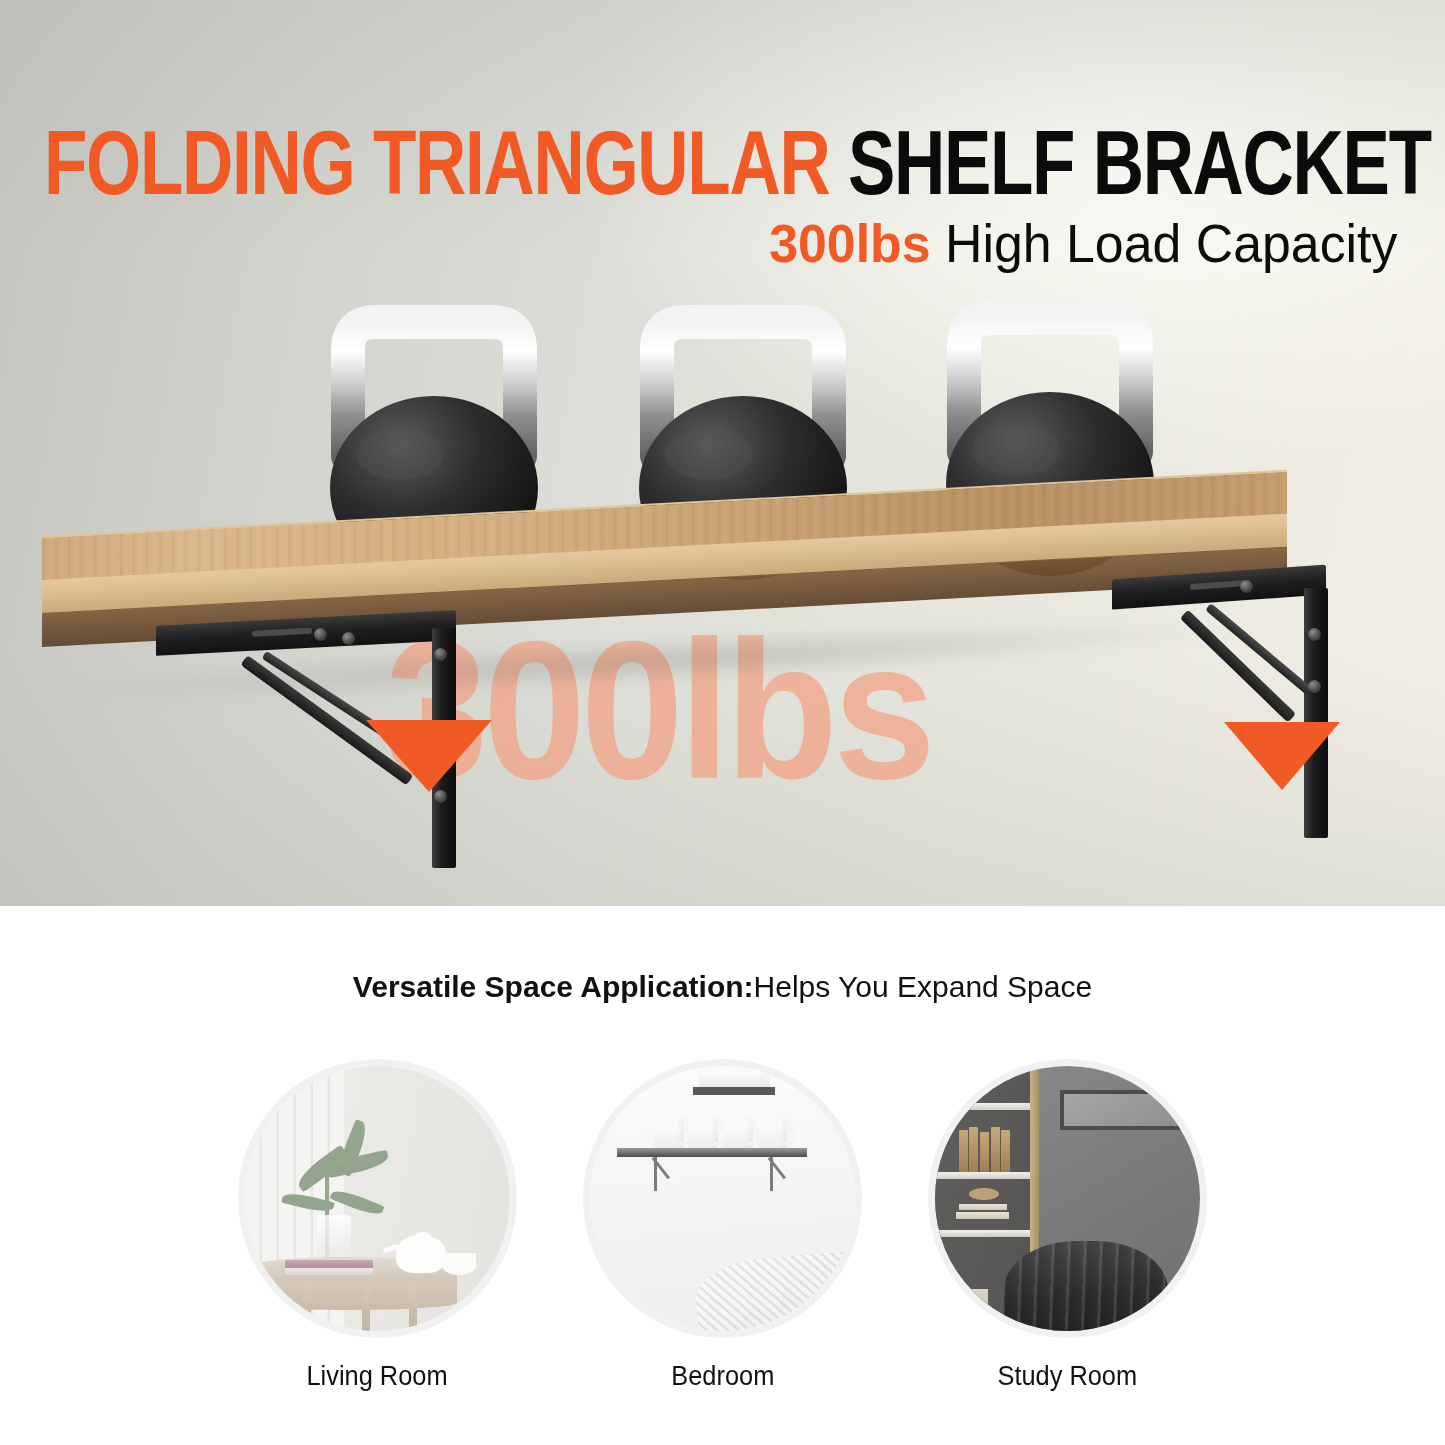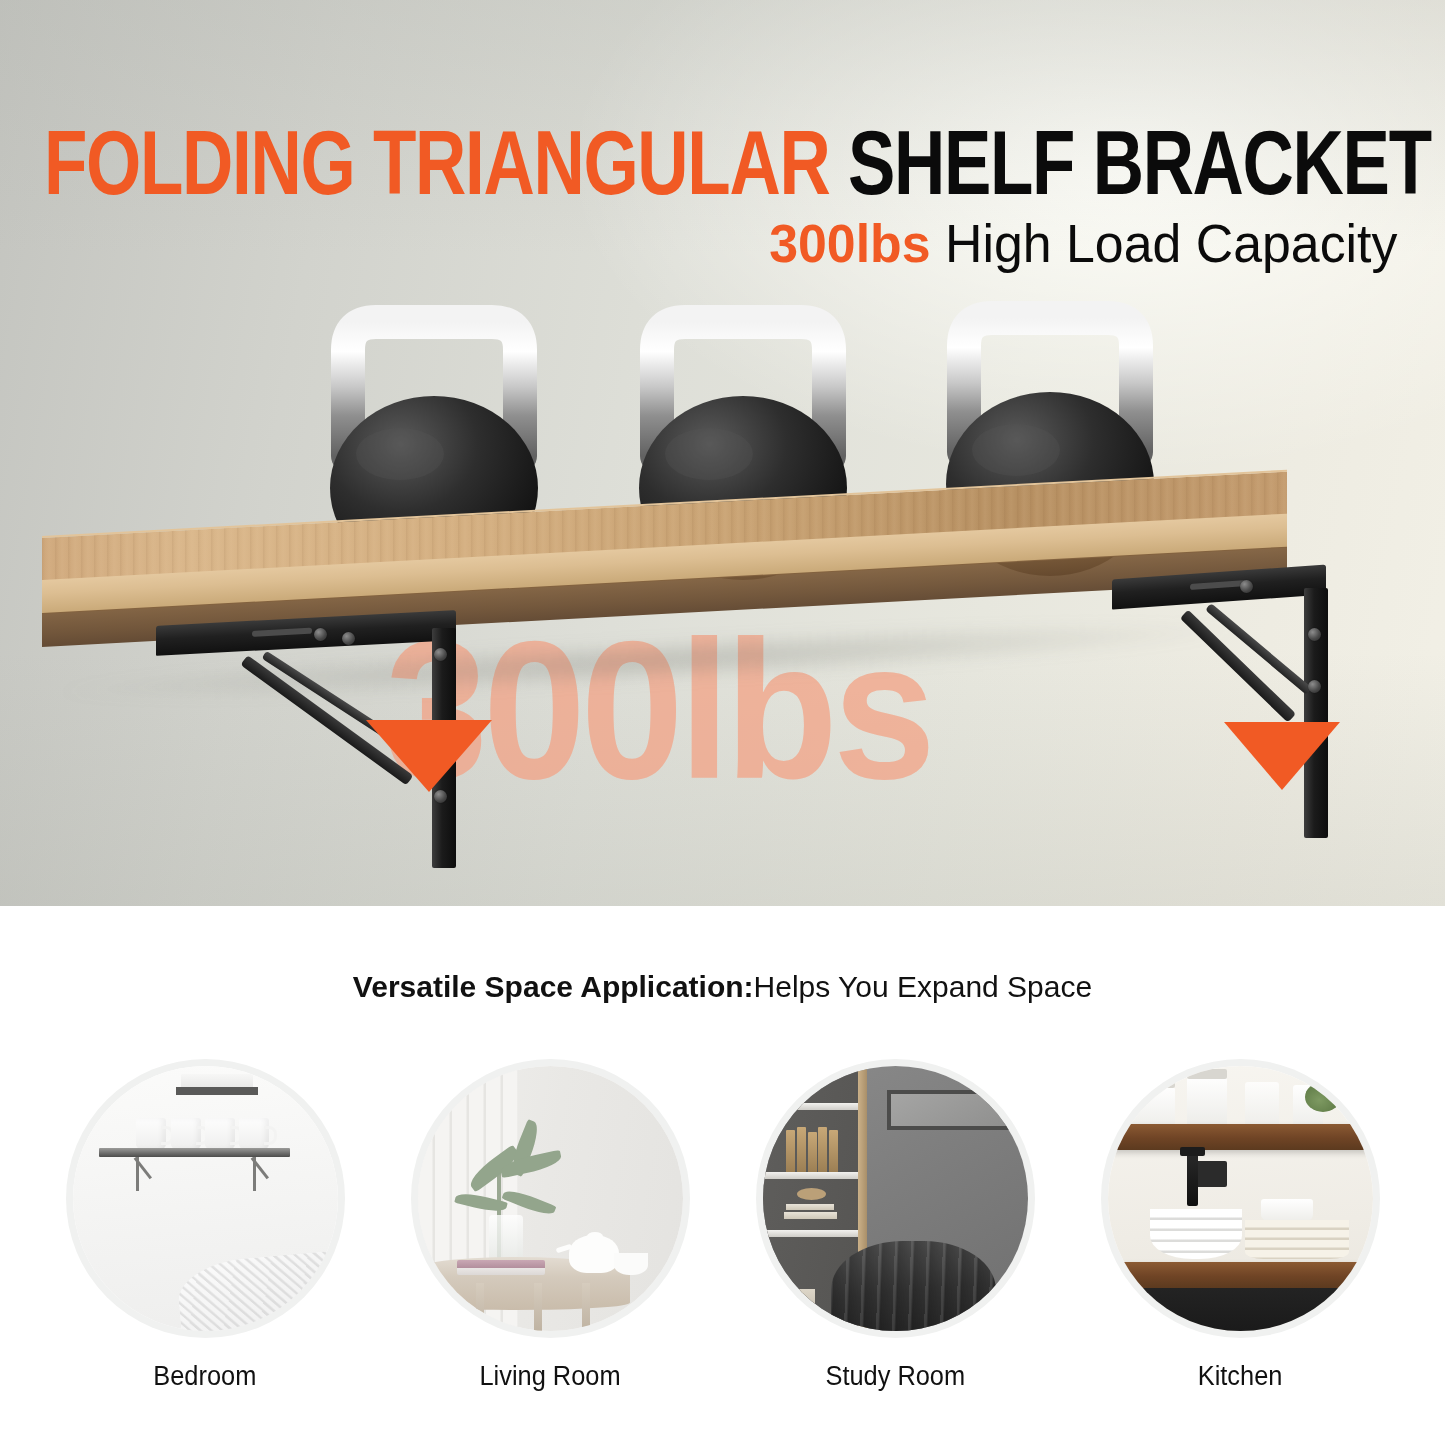--- a/index.html
+++ b/index.html
@@ -382,59 +382,59 @@
 
   <div class="section-title">
     <span class="st-bold">Versatile Space Application:</span><span class="st-reg">Helps You Expand Space</span>
   </div>
 
   <div class="thumbs">
 
     <div class="thumb-cell">
       <div class="thumb-circle">
         <div class="thumb-inner">
-          <div class="bd-bg"></div>
-          <div class="bd-topbox"></div>
-          <div class="bd-topshelf"></div>
-          <div class="bd-mug" style="left:24%;"></div>
-          <div class="bd-mug" style="left:37%;"></div>
-          <div class="bd-mug" style="left:50%;"></div>
-          <div class="bd-mug" style="left:63%;"></div>
-          <div class="bd-shelf"></div>
-          <div class="bd-brk" style="left:24%;"></div>
-          <div class="bd-brk" style="left:68%;"></div>
-          <div class="bd-blanket"></div>
-        </div>
-      </div>
-      <div class="thumb-label">Bedroom</div>
-    </div>
-
-    <div class="thumb-cell">
-      <div class="thumb-circle">
-        <div class="thumb-inner">
           <div class="lr-bg"></div>
           <div class="lr-panel"></div>
           <div class="lr-stem"></div>
           <div class="lr-leaf" style="left:18%;bottom:58%;width:58px;height:17px;transform:rotate(-36deg);"></div>
           <div class="lr-leaf" style="left:30%;bottom:66%;width:56px;height:16px;transform:rotate(-68deg);"></div>
           <div class="lr-leaf" style="left:31%;bottom:60%;width:62px;height:16px;transform:rotate(-12deg);"></div>
           <div class="lr-leaf" style="left:14%;bottom:46%;width:52px;height:13px;transform:rotate(14deg);"></div>
           <div class="lr-leaf" style="left:32%;bottom:46%;width:54px;height:13px;transform:rotate(22deg);"></div>
           <div class="lr-pot"></div>
           <div class="lr-table"></div>
           <div class="lr-leg" style="left:22%;"></div>
           <div class="lr-leg" style="left:44%;"></div>
           <div class="lr-leg" style="left:62%;"></div>
           <div class="lr-book"></div>
           <div class="lr-teapot"></div>
           <div class="lr-lid"></div>
           <div class="lr-cup"></div>
         </div>
       </div>
       <div class="thumb-label">Living Room</div>
+    </div>
+
+    <div class="thumb-cell">
+      <div class="thumb-circle">
+        <div class="thumb-inner">
+          <div class="bd-bg"></div>
+          <div class="bd-topbox"></div>
+          <div class="bd-topshelf"></div>
+          <div class="bd-mug" style="left:24%;"></div>
+          <div class="bd-mug" style="left:37%;"></div>
+          <div class="bd-mug" style="left:50%;"></div>
+          <div class="bd-mug" style="left:63%;"></div>
+          <div class="bd-shelf"></div>
+          <div class="bd-brk" style="left:24%;"></div>
+          <div class="bd-brk" style="left:68%;"></div>
+          <div class="bd-blanket"></div>
+        </div>
+      </div>
+      <div class="thumb-label">Bedroom</div>
     </div>
 
     <div class="thumb-cell">
       <div class="thumb-circle">
         <div class="thumb-inner">
           <div class="st-bg"></div>
           <div class="st-case"></div>
           <div class="st-shelfline" style="top:40%;width:36%;"></div>
           <div class="st-shelfline" style="top:62%;width:36%;"></div>
           <div class="st-shelfline" style="top:14%;width:36%;"></div>
@@ -448,38 +448,15 @@
           <div class="st-stack" style="left:13%;top:46%;width:11%;height:12px;border-radius:50%;background:#bba078;"></div>
           <div class="st-stack" style="left:12%;top:84%;width:8%;height:14%;background:linear-gradient(180deg,#ddd6c8,#b9b1a2);"></div>
           <div class="st-edge"></div>
           <div class="st-frame"></div>
           <div class="st-chair"></div>
         </div>
       </div>
       <div class="thumb-label">Study Room</div>
     </div>
 
-    <div class="thumb-cell">
-      <div class="thumb-circle">
-        <div class="thumb-inner">
-          <div class="kt-bg"></div>
-          <div class="kt-jar" style="left:6%;top:8%;width:52px;height:52px;"></div>
-          <div class="kt-jar-lid" style="left:8%;top:5%;width:46px;height:9px;"></div>
-          <div class="kt-jar" style="left:30%;top:4%;width:40px;height:58px;"></div>
-          <div class="kt-dark" style="left:30%;top:36%;width:40px;height:26px;"></div>
-          <div class="kt-jar-lid" style="left:30%;top:1%;width:40px;height:10px;"></div>
-          <div class="kt-jar" style="left:52%;top:6%;width:34px;height:56px;opacity:0.85;"></div>
-          <div class="kt-jar" style="left:70%;top:7%;width:30px;height:54px;"></div>
-          <div class="kt-green"></div>
-          <div class="kt-shelf kt-top"></div>
-          <div class="kt-brk"></div>
-          <div class="kt-bowls"></div>
-          <div class="kt-cup"></div>
-          <div class="kt-plates"></div>
-          <div class="kt-shelf kt-bot"></div>
-          <div class="kt-counter"></div>
-        </div>
-      </div>
-      <div class="thumb-label">Kitchen</div>
-    </div>
 
   </div>
 </div>
 
 </body></html>

